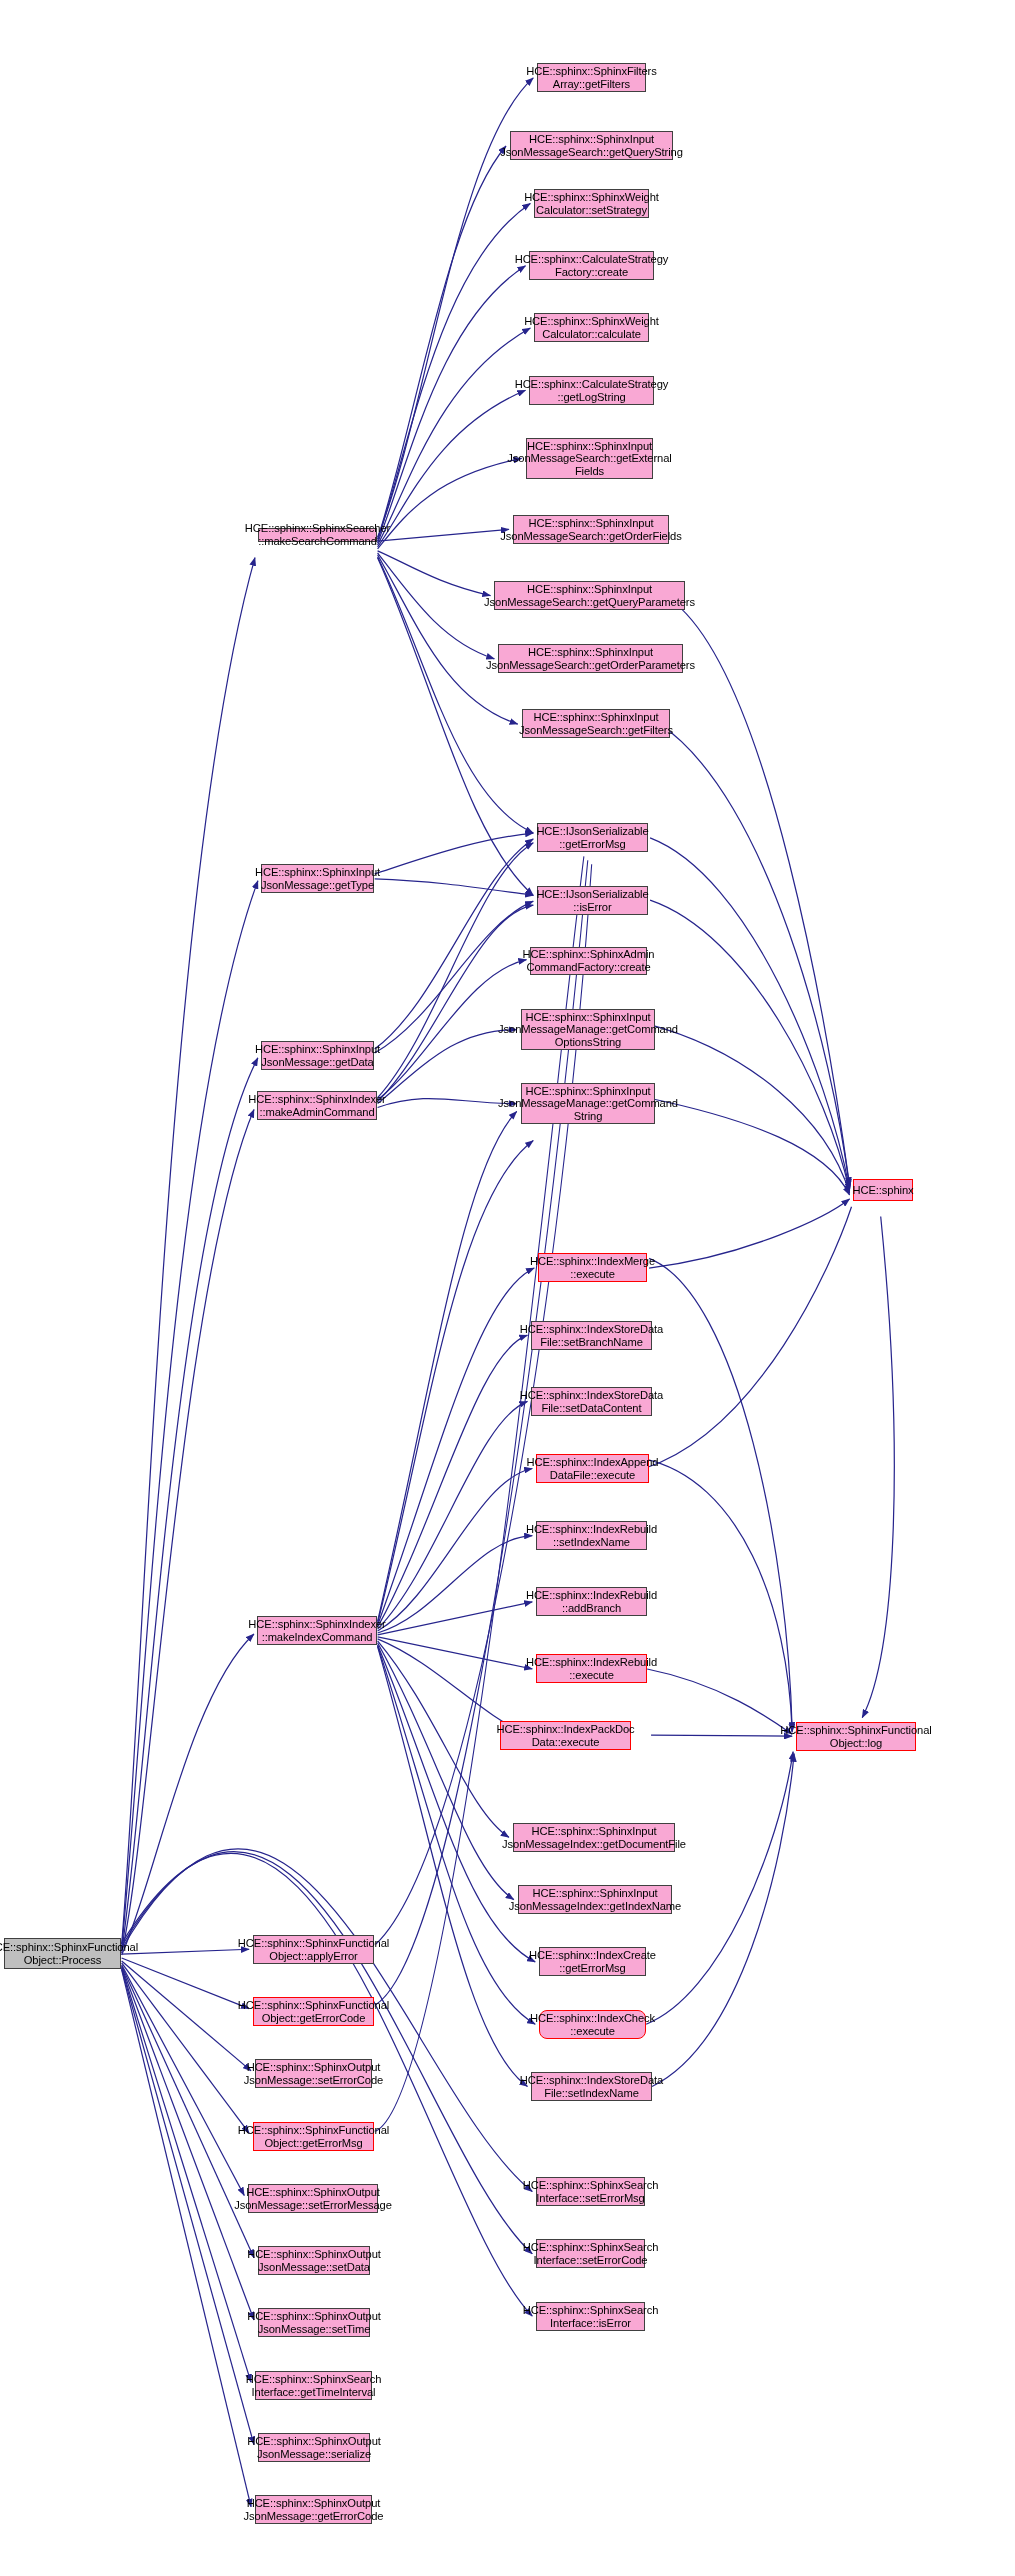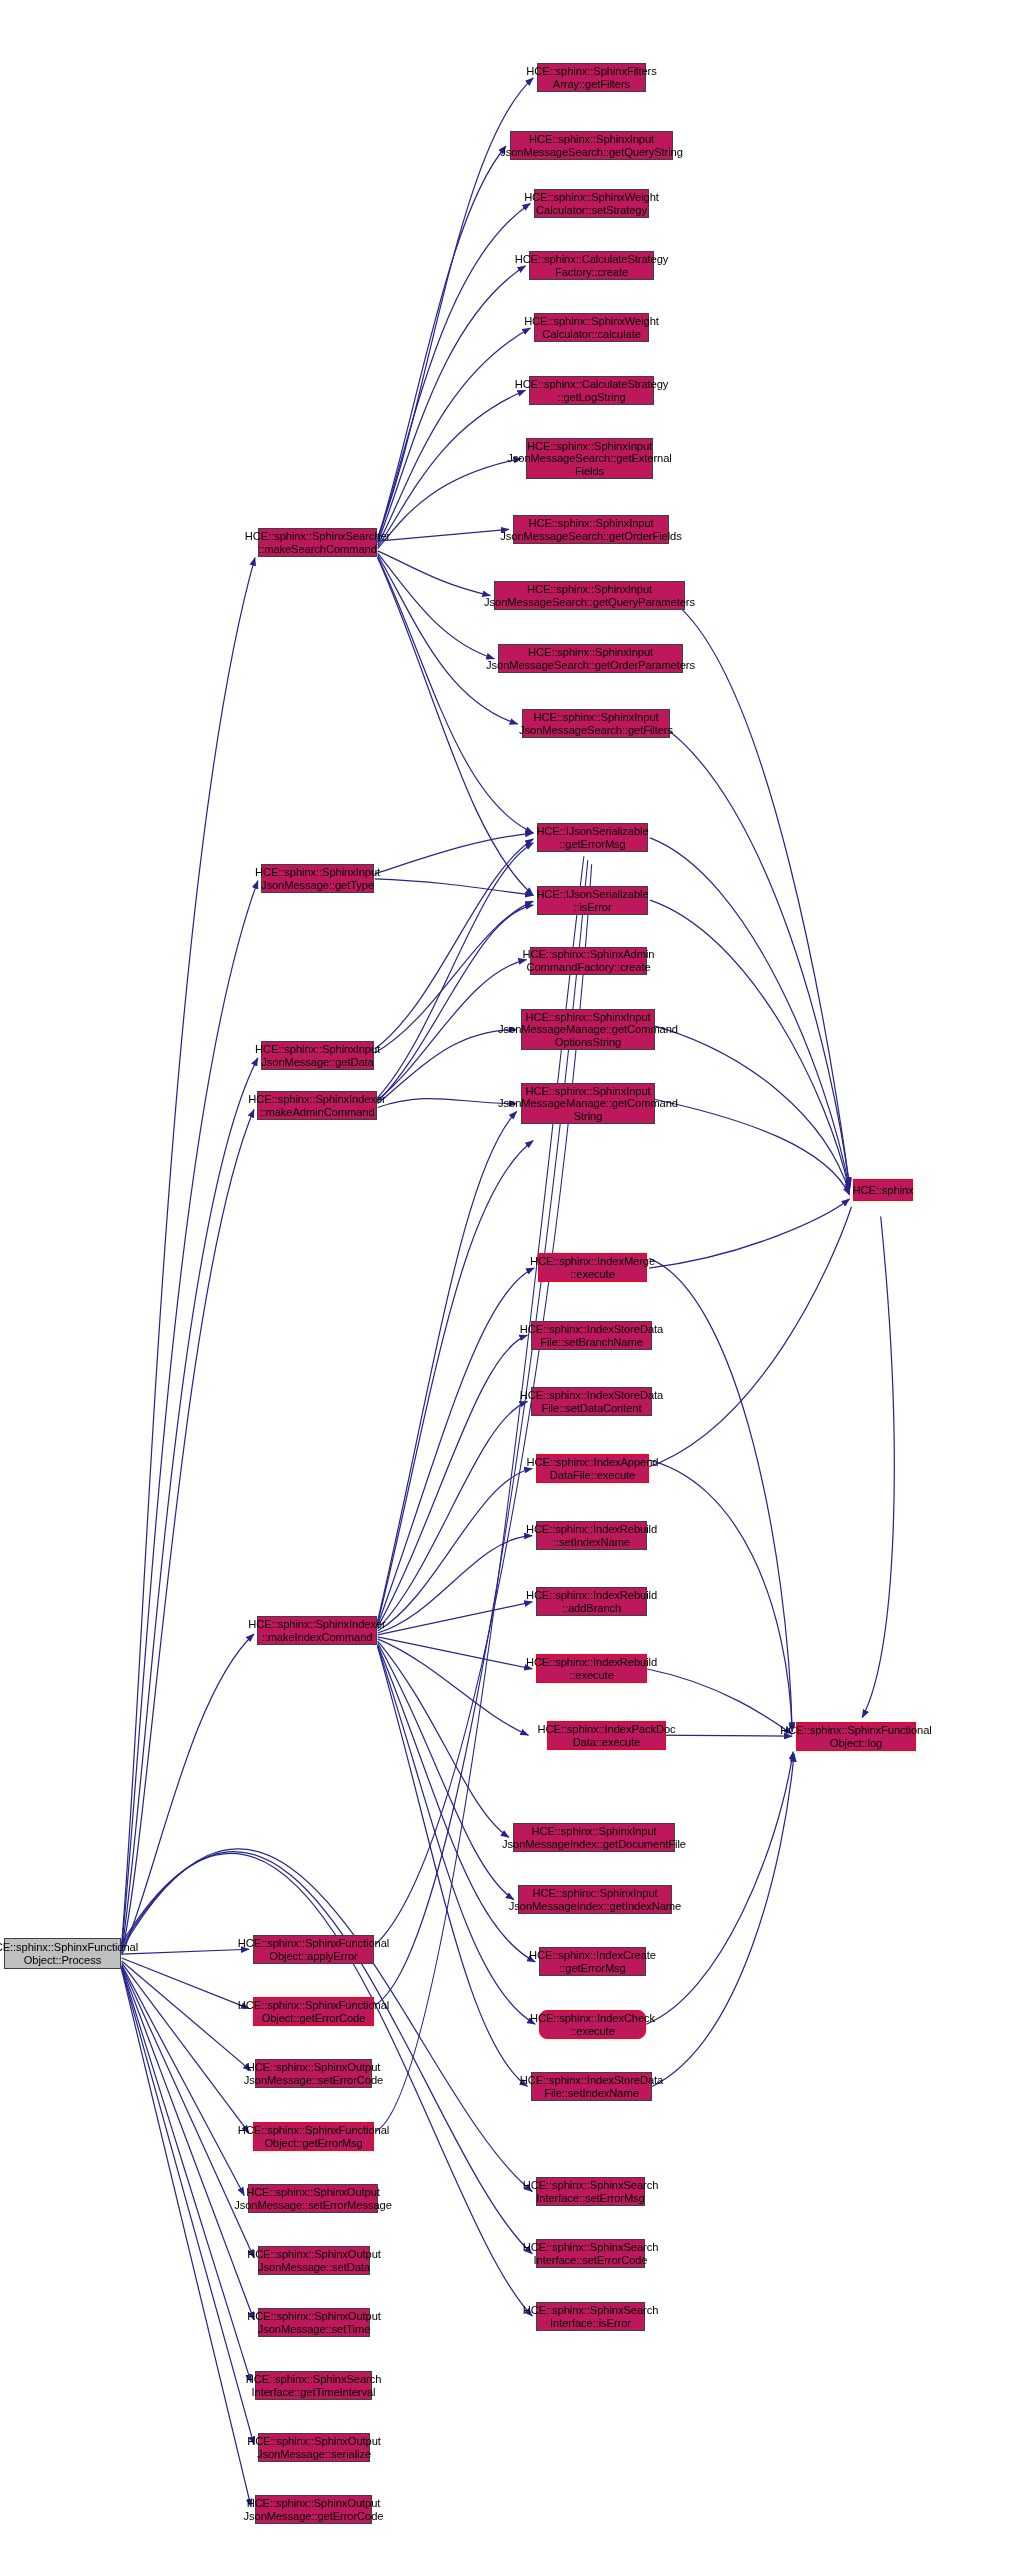--- a/index.html
+++ b/index.html
@@ -1,19 +1,19 @@
 <!DOCTYPE html>
 <html><head>
 <meta charset="utf-8">
 <style>
   html,body{margin:0;padding:0;background:#ffffff;}
   body{font-family:"Liberation Sans", sans-serif;}
   #canvas-wrap{position:relative;width:1015px;height:2576px;overflow:hidden;background:#fff;}
   svg#edges{position:absolute;left:0;top:0;width:1015px;height:2576px;}
-  .node{position:absolute;box-sizing:border-box;border:1px solid #404040;background:#be185d;
+  .node{position:absolute;box-sizing:border-box;border:1px solid #404040;background:#f9a8d4;
         display:flex;align-items:center;justify-content:center;text-align:center;
         font-family:"Liberation Sans", sans-serif;color:#000;line-height:1.12;
         font-size:11.2px;letter-spacing:-0.1px;}
   .node.red{border:1.6px solid #ff0000;}
   .node.root{background:#bfbfbf;border:1px solid #404040;}
   .node span{display:block;padding:0 2.9px;white-space:pre-line;}
 </style>
 </head>
 <body>
 
@@ -124,21 +124,21 @@
       <path d="M386,2060 C480,2000 570,1250 604,884" stroke-width="1.1" marker-end="none"></path>
       <path d="M386,1998 C490,1900 580,1300 608,888" stroke-width="1.1" marker-end="none"></path>
     </g>
   </svg>
 
   <div id="node-host">
       <div class="node root" style="left: 3.9px; top: 1938px; width: 117px; height: 31px;">
         <span>HCE::sphinx::SphinxFunctional
 Object::Process</span>
       </div>
-      <div class="node" style="left: 258px; top: 528px; width: 119px; height: 29px;">
+      <div class="node" style="left: 258px; top: 528px; width: 119px; height: 14px;">
         <span>HCE::sphinx::SphinxSearcher
 ::makeSearchCommand</span>
       </div>
       <div class="node" style="left: 537px; top: 63px; width: 109px; height: 29px;">
         <span>HCE::sphinx::SphinxFilters
 Array::getFilters</span>
       </div>
       <div class="node" style="left: 510px; top: 131px; width: 163px; height: 29px;">
         <span>HCE::sphinx::SphinxInput
 JsonMessageSearch::getQueryString</span>
@@ -238,21 +238,21 @@
 ::setIndexName</span>
       </div>
       <div class="node" style="left: 536px; top: 1587px; width: 111px; height: 29px;">
         <span>HCE::sphinx::IndexRebuild
 ::addBranch</span>
       </div>
       <div class="node red" style="left: 536px; top: 1654px; width: 111px; height: 29px;">
         <span>HCE::sphinx::IndexRebuild
 ::execute</span>
       </div>
-      <div class="node red" style="left: 547px; top: 1721px; width: 119px; height: 29px; align-items: center;">
+      <div class="node red" style="left: 500px; top: 1721px; width: 131px; height: 29px; align-items: center;">
         <span>HCE::sphinx::IndexPackDoc
 Data::execute</span>
       </div>
       <div class="node" style="left: 257px; top: 1616px; width: 120px; height: 29px;">
         <span>HCE::sphinx::SphinxIndexer
 ::makeIndexCommand</span>
       </div>
       <div class="node red" style="left: 796px; top: 1722px; width: 120px; height: 29px;">
         <span>HCE::sphinx::SphinxFunctional
 Object::log</span>

